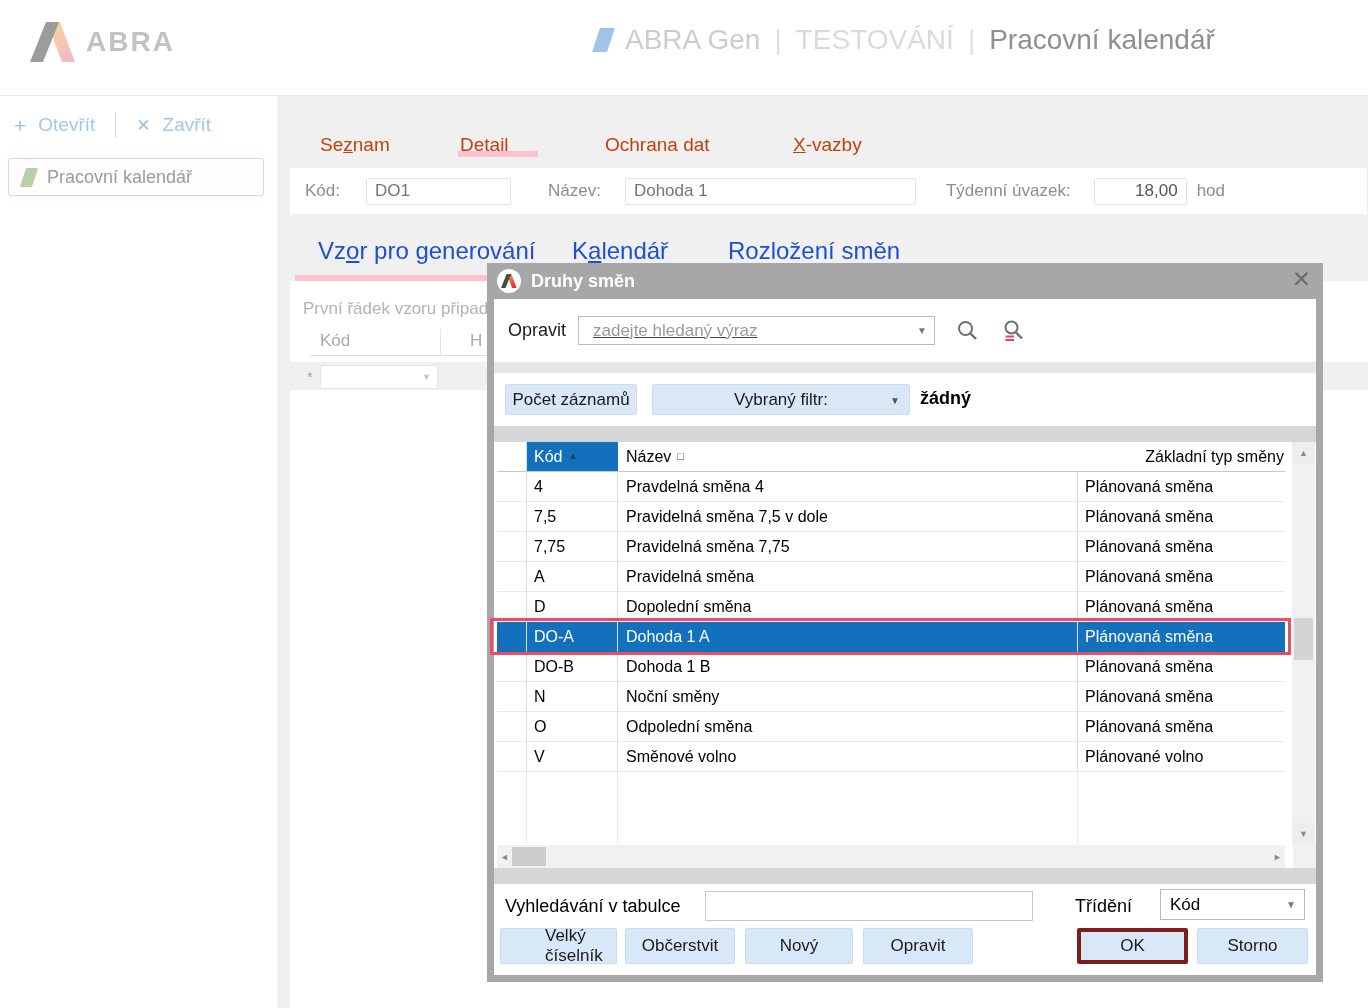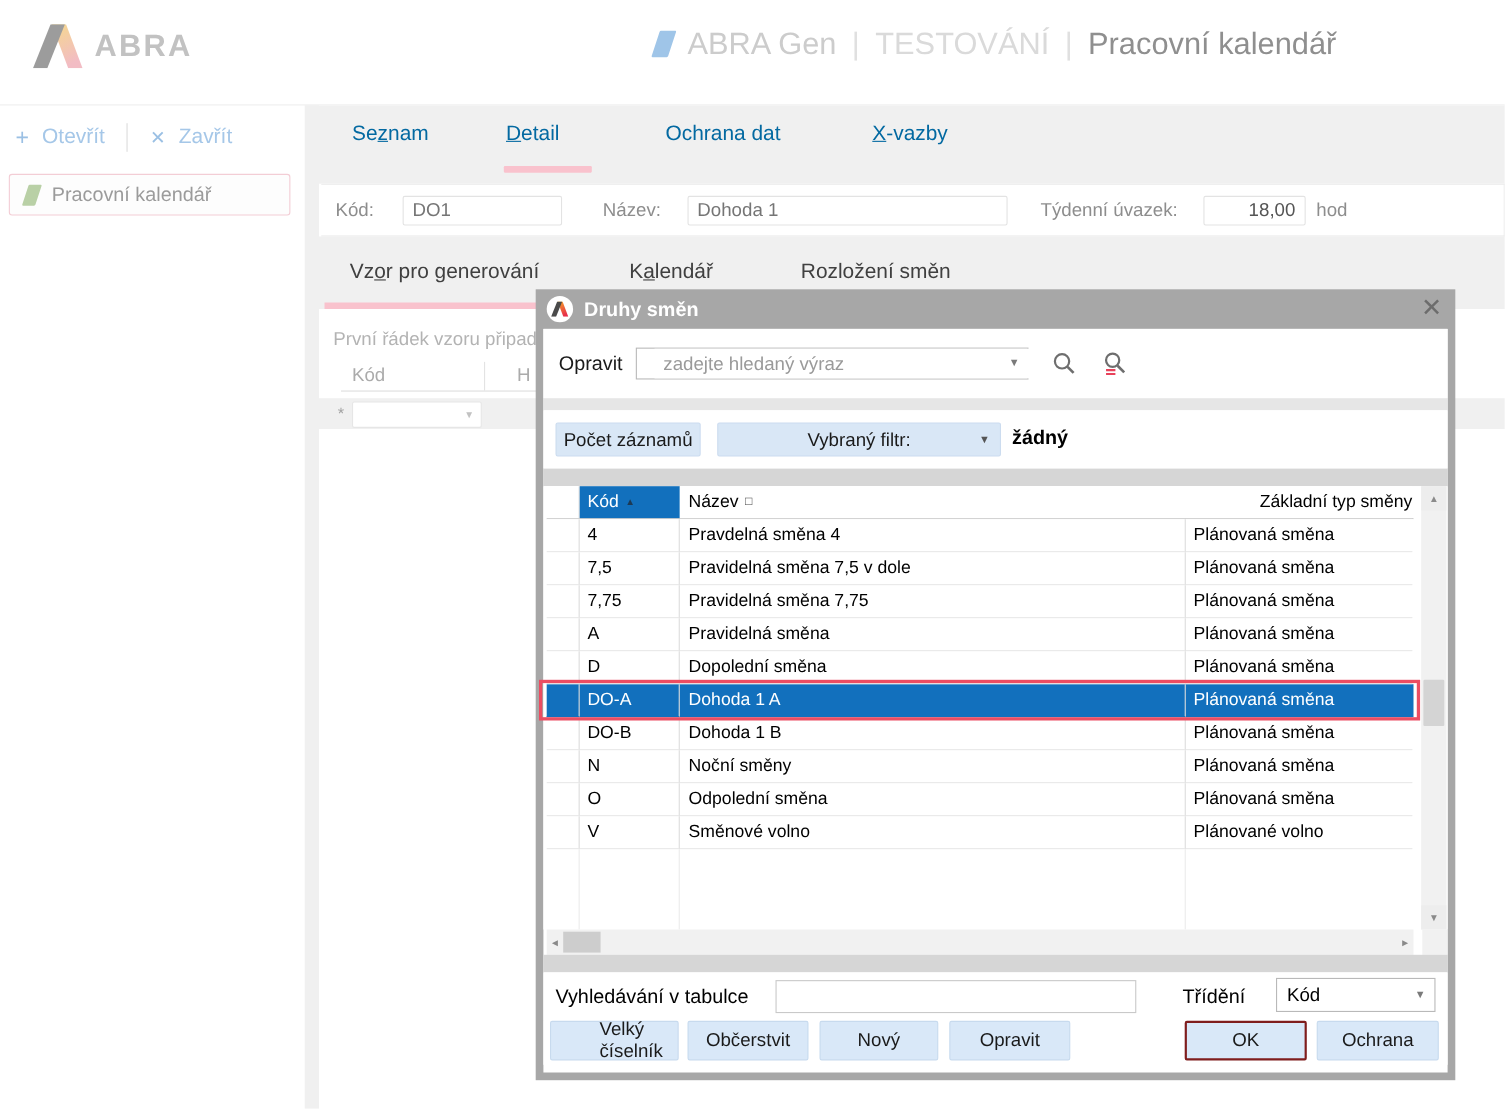--- a/index.html
+++ b/index.html
@@ -30,28 +30,28 @@
   .side-btn{display:flex;align-items:center;gap:12px;cursor:default;}
   .side-ico{font-size:21px;color:#9bc0e4;line-height:1;}
   .side-div{width:1px;height:26px;background:#dcdcdc;margin:0 6px;}
   .side-item{left:8px;top:62px;width:256px;height:38px;border:1px solid #f3cdd5;border-radius:3px;background:#fdfdfd;display:flex;align-items:center;gap:12px;padding-left:14px;box-sizing:border-box;}
   .para-green{width:12px;height:19px;background:#b9d0a6;}
   .side-item-label{font-size:18px;color:#9b9b9b;}
 
   
   .main{left:290px;top:96px;width:1078px;height:912px;background:#fff;}
   .tabstrip{left:0;top:0;width:1078px;height:71px;background:#f0f0f0;}
-  .tab{position:absolute;top:15px;font-size:19px;color:#0369a1;white-space:nowrap;}
+  .tab{position:absolute;top:38px;font-size:19px;color:#c2410c;white-space:nowrap;}
   .tab .key{text-decoration:underline;}
   .tab-underline{position:absolute;height:6px;background:#f9c2cd;border-radius:1px;}
   .formrow{left:2px;top:71px;width:1076px;height:48px;background:#fff;border:1px solid #ececec;border-left:none;box-sizing:border-box;display:flex;align-items:center;}
   .flabel{font-size:17px;color:#8d8d8d;white-space:nowrap;}
   .finput{height:27px;border:1px solid #e3e3e3;border-radius:2px;background:#fff;font-size:17px;color:#757575;padding:0 8px;box-sizing:border-box;font-family:"Liberation Sans",sans-serif;outline:none;}
   .substrip{left:0;top:119px;width:1078px;height:66px;background:#f0f0f0;}
-  .subtab{position:absolute;top:22px;font-size:19px;color:#404040;white-space:nowrap;}
+  .subtab{position:absolute;top:22px;font-size:24px;color:#1d4ed8;white-space:nowrap;}
   .subtab .key{text-decoration:underline;}
   .sub-underline{position:absolute;left:5px;top:60px;width:216px;height:6px;background:#f9c2cd;}
   .content{left:0;top:185px;width:1078px;height:727px;background:#fff;}
   .bg-text{position:absolute;left:13px;top:18px;font-size:17px;color:#b3b3b3;white-space:nowrap;}
   .bg-col{position:absolute;top:50px;font-size:17px;color:#ababab;}
   .bg-head-line{position:absolute;left:20px;top:74px;width:300px;height:1px;background:#dedede;}
   .bg-colsep{position:absolute;left:150px;top:48px;width:1px;height:26px;background:#e3e3e3;}
   .bg-row{position:absolute;left:0px;top:81px;width:1078px;height:28px;background:#f0f0f0;}
   .bg-star{position:absolute;left:17px;top:6px;color:#a5a5a5;font-size:15px;}
   .bg-combo{position:absolute;left:30px;top:3px;width:116px;height:22px;background:#fff;border:1px solid #e6e6e6;border-radius:2px;}
@@ -61,21 +61,21 @@
   .dialog{left:487px;top:263px;width:836px;height:719px;background:#a7a7a7;box-sizing:border-box;z-index:10;}
   .dlg-titlebar{left:0;top:0;width:836px;height:36px;display:flex;align-items:center;}
   .dlg-logo{width:24px;height:24px;border-radius:50%;background:#fff;margin-left:10px;display:flex;align-items:center;justify-content:center;}
   .dlg-title{color:#fff;font-size:18px;font-weight:bold;margin-left:10px;}
   .dlg-close{position:absolute;right:12px;top:3px;font-size:23px;color:#6c6c6c;font-weight:400;cursor:default;}
   .dlg-inner{left:7px;top:36px;width:822px;height:676px;background:#fff;}
 
   .ft-row{left:0;top:0;width:822px;height:63px;background:#fff;}
   .ft-label{position:absolute;left:14px;top:21px;font-size:18px;color:#1a1a1a;}
   .ft-combo{position:absolute;left:84px;top:17px;width:357px;height:29px;border:1px solid #b9b9b9;box-sizing:border-box;background:#fff;}
-  .ft-combo input{position:absolute;left:16px;top:0;width:330px;height:27px;border:none;outline:none;font-size:17px;color:#444;padding:0 8px;font-family:"Liberation Sans",sans-serif;}
+  .ft-combo input{position:absolute;left:6px;top:0;width:330px;height:27px;border:none;outline:none;font-size:17px;color:#444;padding:0 8px;font-family:"Liberation Sans",sans-serif;text-decoration:underline;}
   .ft-combo input::placeholder{color:#9a9a9a;opacity:1;}
   .ft-combo .dd{position:absolute;right:7px;top:8px;font-size:10px;color:#7a7a7a;}
   .ft-ico1{position:absolute;left:462px;top:20px;}
   .ft-ico2{position:absolute;left:508px;top:20px;}
 
   .divider1{left:0;top:63px;width:822px;height:11px;background:#e6e6e6;}
   .flt-row{left:0;top:74px;width:822px;height:53px;background:#fff;}
   .blue-btn{position:absolute;top:11px;height:31px;background:#d9e7f6;border:1px solid #ccdcef;border-radius:2px;box-sizing:border-box;display:flex;align-items:center;justify-content:center;font-size:17px;color:#1a1a1a;cursor:default;}
   .flt-count{left:11px;width:132px;}
   .flt-filter{left:158px;width:258px;}
@@ -119,21 +119,21 @@
   .sort-label{position:absolute;left:581px;top:12px;font-size:18px;color:#000;}
   .sort-select{position:absolute;left:666px;top:5px;width:145px;height:31px;border:1px solid #b9b9b9;box-sizing:border-box;background:#fff;font-size:17px;color:#000;display:flex;align-items:center;padding-left:9px;}
   .sort-select .dd{position:absolute;right:8px;top:9px;font-size:10px;color:#7a7a7a;}
 
   .btn-row{left:0;top:629px;width:822px;height:40px;background:#fff;}
   .dlg-btn{position:absolute;top:0;height:36px;background:#d9e8f8;border:1px solid #c7daee;border-radius:2px;box-sizing:border-box;display:flex;align-items:center;justify-content:center;font-size:17px;color:#1a1a1a;cursor:default;}
   .b-big{left:6px;width:117px;padding-left:44px;}
   .b-ref{left:131px;width:110px;}
   .b-new{left:251px;width:108px;}
   .b-edit{left:369px;width:110px;}
-  .b-ok{left:583px;width:111px;border:2px solid #7f1d1d;}
+  .b-ok{left:583px;width:111px;border:4px solid #7f1d1d;}
   .b-cancel{left:703px;width:111px;}
 </style>
 </head>
 <body>
 
 <div class="abs app-header">
   <div class="abs logo-wrap">
     <svg width="46" height="40" viewBox="0 0 46 40">
       <defs>
         <linearGradient id="lg1" x1="0" y1="0" x2="0.4" y2="1">
@@ -378,17 +378,17 @@
         <span class="dd">▼</span>
       </div>
     </div>
 
     <div class="abs btn-row">
       <div class="dlg-btn b-big">Velký číselník</div>
       <div class="dlg-btn b-ref">Občerstvit</div>
       <div class="dlg-btn b-new">Nový</div>
       <div class="dlg-btn b-edit">Opravit</div>
       <div class="dlg-btn b-ok">OK</div>
-      <div class="dlg-btn b-cancel">Ochrana</div>
+      <div class="dlg-btn b-cancel">Storno</div>
     </div>
 
   </div>
 </div>
 
 </body></html>

